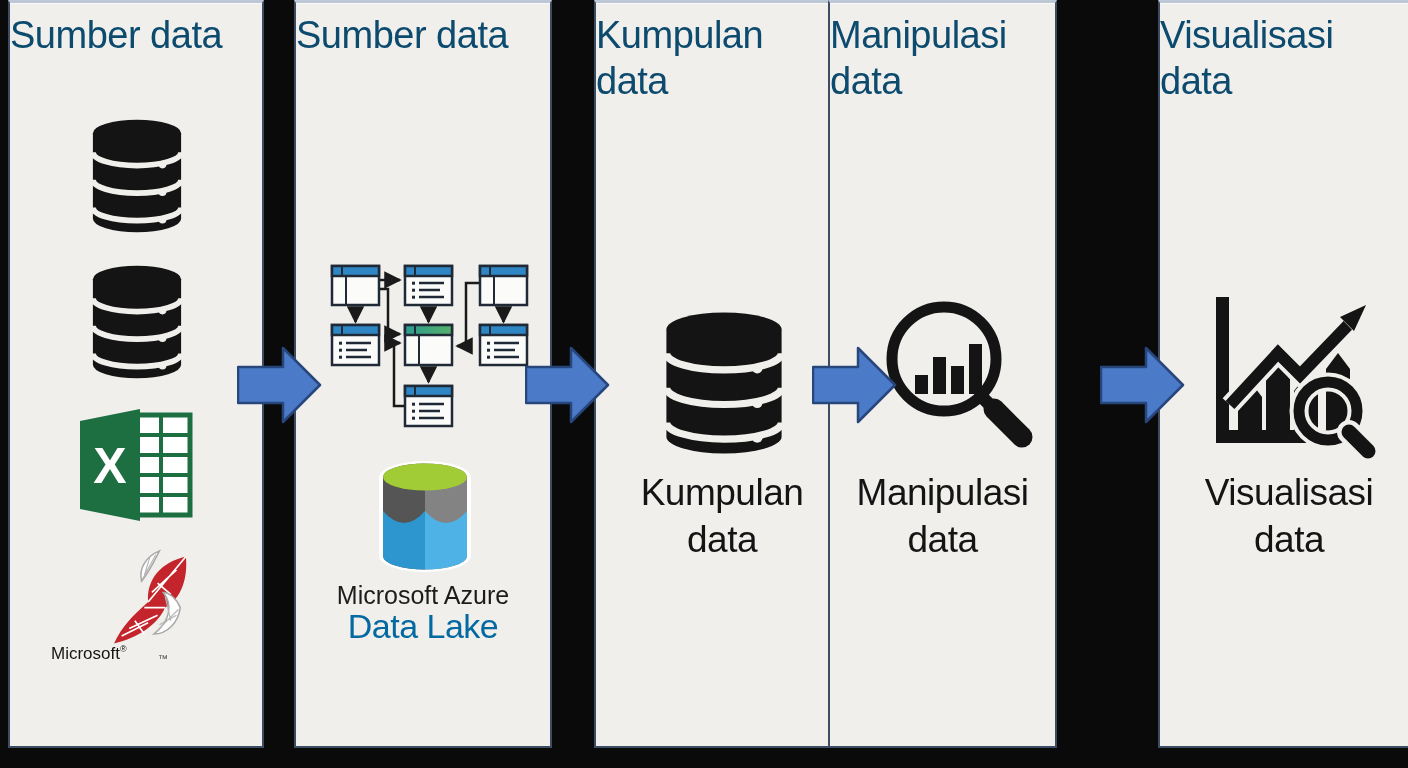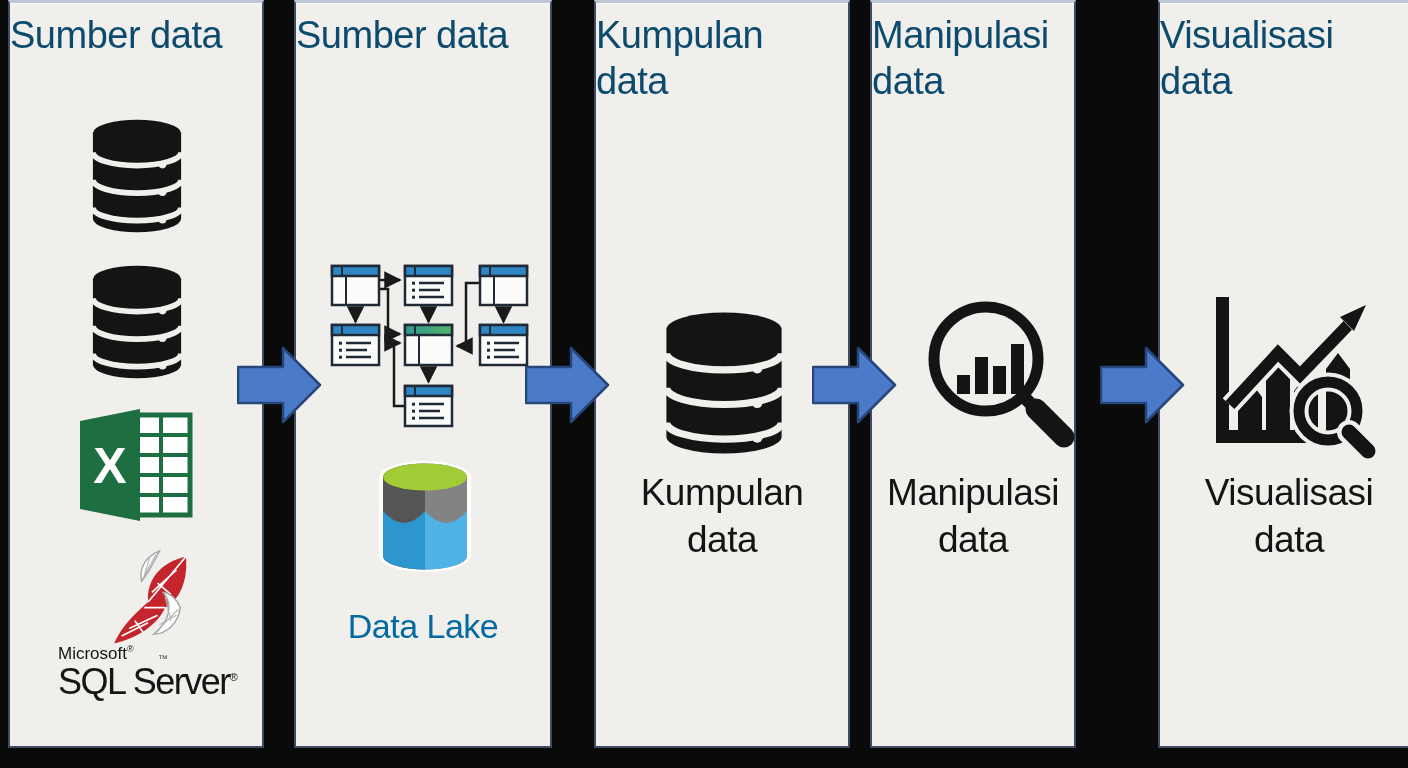--- a/index.html
+++ b/index.html
@@ -12,37 +12,37 @@
   .col{
     position:absolute;top:0;height:748px;box-sizing:border-box;
     background:#f0efec;
     border:2px solid #3c4c63;
     border-top:3px solid #bcc8d6;
     box-shadow:inset 0 1px 0 rgba(255,255,255,.7);
   }
   .col-1{left:8px;width:256px;}
   .col-2{left:294px;width:258px;}
   .col-3{left:594px;width:256px;}
-  .col-4{left:870px;width:206px;}
+  .col-4{left:828px;width:229px;}
   .col-5{left:1158px;width:262px;}
   .col-header{
     position:absolute;top:10px;left:0;right:0;
     text-align:left;font-size:38px;line-height:1.2;
     letter-spacing:-0.5px;white-space:pre-line;color:#0c4a6e;
   }
   .icon-label{
     position:absolute;left:0;right:0;top:466px;
     text-align:center;font-size:37px;line-height:1.28;
     letter-spacing:-0.5px;white-space:pre-line;color:#141414;
   }
   .abs{position:absolute;}
   .flow-arrow{position:absolute;top:345px;width:86px;height:80px;}
   .azure-line1{position:absolute;top:578px;left:0;right:0;text-align:center;font-size:25px;color:#1c1c1c;}
   .azure-line2{position:absolute;top:604px;left:0;right:0;text-align:center;font-size:34px;letter-spacing:-0.5px;color:#0369a1;}
-  .sql-text{position:absolute;left:48px;top:642px;width:210px;line-height:1;}
+  .sql-text{position:absolute;left:41px;top:642px;width:210px;line-height:1;}
   .sql-ms{font-size:17px;letter-spacing:0;}
   .sql-ms sup{font-size:9px;}
   .sql-prod{display:block;margin-top:2px;font-size:36px;letter-spacing:-1.5px;}
   .sql-prod sup{font-size:11px;}
   .sql-tm{position:absolute;left:148px;top:650px;font-size:10px;color:#444;}
 </style>
 </head>
 <body>
 
 <div class="stage">
@@ -105,21 +105,20 @@
       <g stroke="#ffffff" stroke-width="1.8">
         <path d="M48,56 L88,8 M52,46 L78,22 M58,36 L72,48 M44,62 L66,62 M28,84 L58,70 M20,92 L48,78 M34,76 L44,90"></path>
       </g>
       <path d="M64,46 C74,58 72,76 54,90 C68,90 80,78 82,62 C78,52 70,46 64,46 Z" fill="#ffffff" stroke="#a8a8a8" stroke-width="1.6"></path>
       <path d="M56,88 L80,64 M66,50 L72,76 M60,80 L78,70" stroke="#b5b5b5" stroke-width="1.2"></path>
     </svg>
     <span class="sql-tm">™</span>
 
     <div class="sql-text">
       <span class="sql-ms"><span>Microsoft</span><sup>®</sup></span>
-      <span class="sql-prod"><span>SQL Server</span><sup>®</sup></span>
     </div>
   </div>
 
   <div class="col col-2">
     <div class="col-header">Sumber data</div>
 
     <svg class="abs" style="left:28px;top:252px" width="208" height="192" viewBox="0 0 208 192">
 
       <g stroke="#1a1a1a" stroke-width="2.5" fill="none">
         <path d="M31.5,52 V67" marker-end="url(#ah)"></path>
@@ -218,20 +217,21 @@
       </g>
     </svg>
 
     <svg class="abs" style="left:81px;top:456px" width="96" height="116" viewBox="0 0 96 116">
       <path d="M2,18 a46,16 0 0 1 92,0 v79 a46,16 0 0 1 -92,0 z" fill="#ffffff"></path>
       <path d="M6,18 a42,13.5 0 0 1 84,0 v79 a42,13.5 0 0 1 -84,0 z" fill="url(#graysplit)"></path>
       <path d="M6,52 Q27,76 48,52 Q69,76 90,52 V97 a42,13.5 0 0 1 -84,0 Z" fill="url(#bluesplit)"></path>
       <ellipse cx="48" cy="18" rx="42" ry="13.5" fill="#a2cc35"></ellipse>
     </svg>
 
+    <div class="azure-line1">Microsoft Azure</div>
     <div class="azure-line2">Data Lake</div>
   </div>
 
   <div class="col col-3">
     <div class="col-header">Kumpulan
 data</div>
     <svg class="abs" style="left:64px;top:306px" width="128" height="148">
       <use href="#sym-db" width="128" height="148"></use>
     </svg>
     <div class="icon-label">Kumpulan

